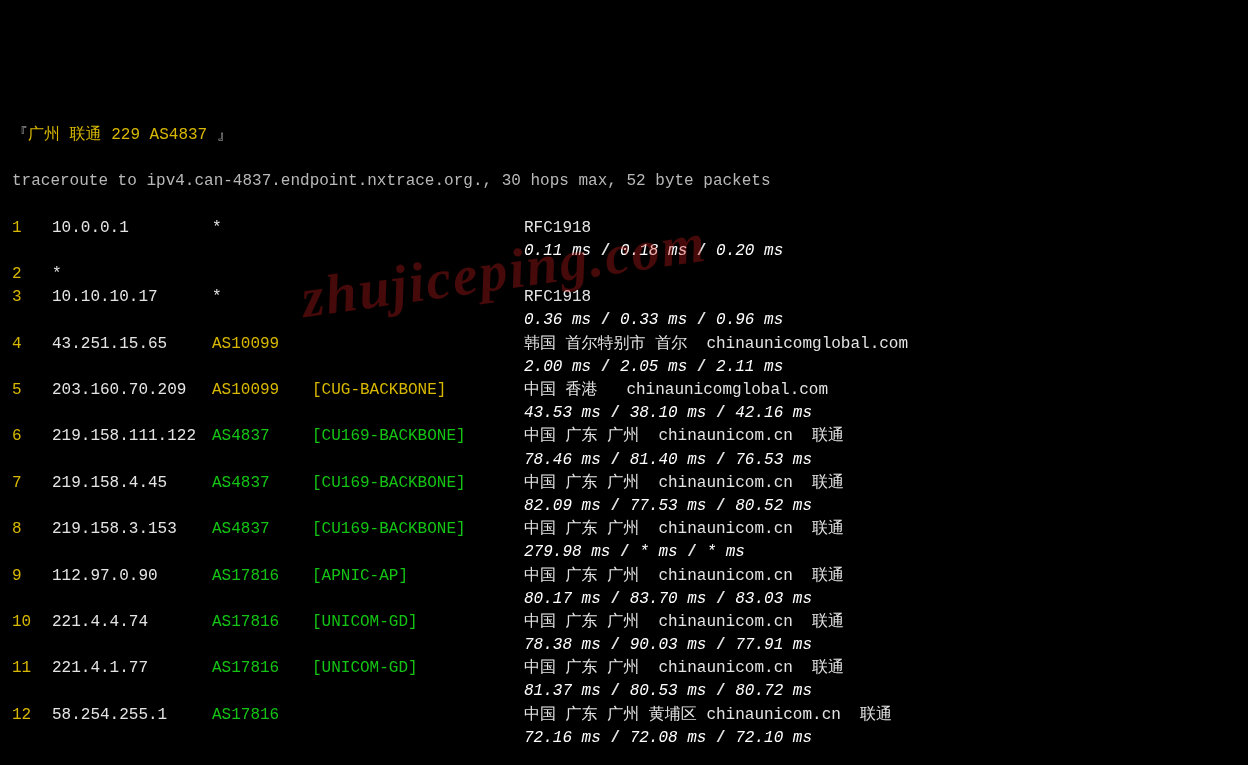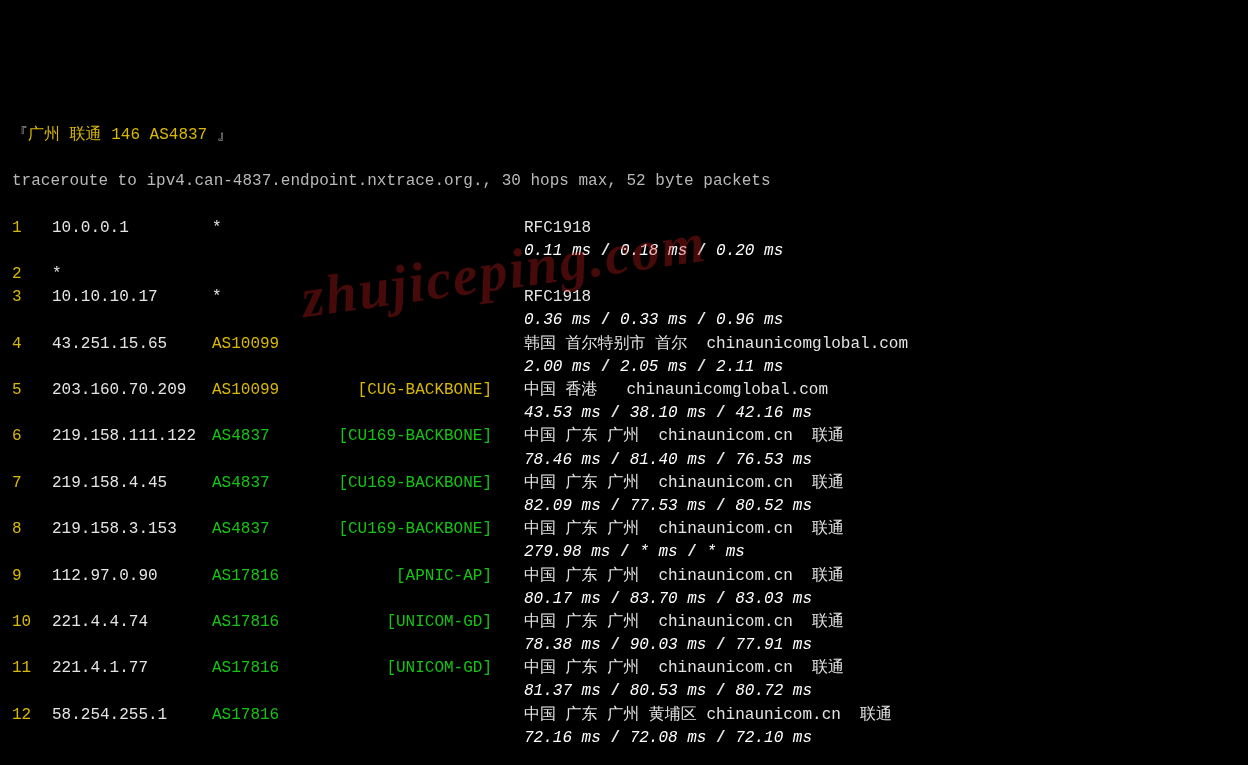--- a/index.html
+++ b/index.html
@@ -16,21 +16,21 @@
   .c-yellow { color: #d8b800; }
   .c-green  { color: #14c414; }
   .c-cyan   { color: #ffffff; font-style: italic; }
   .c-white  { color: #e4e4e4; font-weight: normal; }
   .c-gray   { color: #b8b8b8; }
 
   .row { display: flex; align-items: baseline; }
   .col-hop { width: 40px; flex: 0 0 40px; }
   .col-ip  { width: 160px; flex: 0 0 160px; }
   .col-as  { width: 100px; flex: 0 0 100px; }
-  .col-tag { width: 180px; flex: 0 0 180px; text-align: right; }
+  .col-tag { width: 180px; flex: 0 0 180px; }
   .col-info{ flex: 1 1 auto; margin-left: 32px; }
 
   .times-row .col-info { padding-left: 0; }
   .sep { color: #e4e4e4; font-weight: bold; }
 
   .watermark {
     position: absolute;
     top: 230px;
     left: 300px;
     font-size: 56px;
@@ -43,21 +43,21 @@
     letter-spacing: 2px;
     user-select: none;
   }
 </style>
 </head>
 <body>
 
 
 
 <div>
-<div class="row"><span class="c-gray">『</span><span class="c-yellow">广州 联通 146 AS4837 </span><span class="c-gray">』</span></div>
+<div class="row"><span class="c-gray">『</span><span class="c-yellow">广州 联通 229 AS4837 </span><span class="c-gray">』</span></div>
 <div class="row c-gray">traceroute to ipv4.can-4837.endpoint.nxtrace.org., 30 hops max, 52 byte packets</div>
 <div id="hops"><div class="row"><span class="col-hop c-yellow">1</span><span class="col-ip c-white">10.0.0.1</span><span class="col-as c-white">*</span><span class="col-tag c-white"></span><span class="col-info c-white">RFC1918</span></div><div class="row times-row"><span class="col-hop"></span><span class="col-ip"></span><span class="col-as"></span><span class="col-tag"></span><span class="col-info"><span class="c-cyan">0.11 ms</span><span class="sep"> / </span><span class="c-cyan">0.18 ms</span><span class="sep"> / </span><span class="c-cyan">0.20 ms</span></span></div><div class="row"><span class="col-hop c-yellow">2</span><span class="col-ip c-white">*</span><span class="col-as "></span><span class="col-tag "></span><span class="col-info c-white"></span></div><div class="row"><span class="col-hop c-yellow">3</span><span class="col-ip c-white">10.10.10.17</span><span class="col-as c-white">*</span><span class="col-tag c-white"></span><span class="col-info c-white">RFC1918</span></div><div class="row times-row"><span class="col-hop"></span><span class="col-ip"></span><span class="col-as"></span><span class="col-tag"></span><span class="col-info"><span class="c-cyan">0.36 ms</span><span class="sep"> / </span><span class="c-cyan">0.33 ms</span><span class="sep"> / </span><span class="c-cyan">0.96 ms</span></span></div><div class="row"><span class="col-hop c-yellow">4</span><span class="col-ip c-white">43.251.15.65</span><span class="col-as c-yellow">AS10099</span><span class="col-tag c-yellow"></span><span class="col-info c-white">韩国 首尔特别市 首尔  chinaunicomglobal.com</span></div><div class="row times-row"><span class="col-hop"></span><span class="col-ip"></span><span class="col-as"></span><span class="col-tag"></span><span class="col-info"><span class="c-cyan">2.00 ms</span><span class="sep"> / </span><span class="c-cyan">2.05 ms</span><span class="sep"> / </span><span class="c-cyan">2.11 ms</span></span></div><div class="row"><span class="col-hop c-yellow">5</span><span class="col-ip c-white">203.160.70.209</span><span class="col-as c-yellow">AS10099</span><span class="col-tag c-yellow">[CUG-BACKBONE]</span><span class="col-info c-white">中国 香港   chinaunicomglobal.com</span></div><div class="row times-row"><span class="col-hop"></span><span class="col-ip"></span><span class="col-as"></span><span class="col-tag"></span><span class="col-info"><span class="c-cyan">43.53 ms</span><span class="sep"> / </span><span class="c-cyan">38.10 ms</span><span class="sep"> / </span><span class="c-cyan">42.16 ms</span></span></div><div class="row"><span class="col-hop c-yellow">6</span><span class="col-ip c-white">219.158.111.122</span><span class="col-as c-green">AS4837</span><span class="col-tag c-green">[CU169-BACKBONE]</span><span class="col-info c-white">中国 广东 广州  chinaunicom.cn  联通</span></div><div class="row times-row"><span class="col-hop"></span><span class="col-ip"></span><span class="col-as"></span><span class="col-tag"></span><span class="col-info"><span class="c-cyan">78.46 ms</span><span class="sep"> / </span><span class="c-cyan">81.40 ms</span><span class="sep"> / </span><span class="c-cyan">76.53 ms</span></span></div><div class="row"><span class="col-hop c-yellow">7</span><span class="col-ip c-white">219.158.4.45</span><span class="col-as c-green">AS4837</span><span class="col-tag c-green">[CU169-BACKBONE]</span><span class="col-info c-white">中国 广东 广州  chinaunicom.cn  联通</span></div><div class="row times-row"><span class="col-hop"></span><span class="col-ip"></span><span class="col-as"></span><span class="col-tag"></span><span class="col-info"><span class="c-cyan">82.09 ms</span><span class="sep"> / </span><span class="c-cyan">77.53 ms</span><span class="sep"> / </span><span class="c-cyan">80.52 ms</span></span></div><div class="row"><span class="col-hop c-yellow">8</span><span class="col-ip c-white">219.158.3.153</span><span class="col-as c-green">AS4837</span><span class="col-tag c-green">[CU169-BACKBONE]</span><span class="col-info c-white">中国 广东 广州  chinaunicom.cn  联通</span></div><div class="row times-row"><span class="col-hop"></span><span class="col-ip"></span><span class="col-as"></span><span class="col-tag"></span><span class="col-info"><span class="c-cyan">279.98 ms</span><span class="sep"> / </span><span class="c-cyan">* ms</span><span class="sep"> / </span><span class="c-cyan">* ms</span></span></div><div class="row"><span class="col-hop c-yellow">9</span><span class="col-ip c-white">112.97.0.90</span><span class="col-as c-green">AS17816</span><span class="col-tag c-green">[APNIC-AP]</span><span class="col-info c-white">中国 广东 广州  chinaunicom.cn  联通</span></div><div class="row times-row"><span class="col-hop"></span><span class="col-ip"></span><span class="col-as"></span><span class="col-tag"></span><span class="col-info"><span class="c-cyan">80.17 ms</span><span class="sep"> / </span><span class="c-cyan">83.70 ms</span><span class="sep"> / </span><span class="c-cyan">83.03 ms</span></span></div><div class="row"><span class="col-hop c-yellow">10</span><span class="col-ip c-white">221.4.4.74</span><span class="col-as c-green">AS17816</span><span class="col-tag c-green">[UNICOM-GD]</span><span class="col-info c-white">中国 广东 广州  chinaunicom.cn  联通</span></div><div class="row times-row"><span class="col-hop"></span><span class="col-ip"></span><span class="col-as"></span><span class="col-tag"></span><span class="col-info"><span class="c-cyan">78.38 ms</span><span class="sep"> / </span><span class="c-cyan">90.03 ms</span><span class="sep"> / </span><span class="c-cyan">77.91 ms</span></span></div><div class="row"><span class="col-hop c-yellow">11</span><span class="col-ip c-white">221.4.1.77</span><span class="col-as c-green">AS17816</span><span class="col-tag c-green">[UNICOM-GD]</span><span class="col-info c-white">中国 广东 广州  chinaunicom.cn  联通</span></div><div class="row times-row"><span class="col-hop"></span><span class="col-ip"></span><span class="col-as"></span><span class="col-tag"></span><span class="col-info"><span class="c-cyan">81.37 ms</span><span class="sep"> / </span><span class="c-cyan">80.53 ms</span><span class="sep"> / </span><span class="c-cyan">80.72 ms</span></span></div><div class="row"><span class="col-hop c-yellow">12</span><span class="col-ip c-white">58.254.255.1</span><span class="col-as c-green">AS17816</span><span class="col-tag c-green"></span><span class="col-info c-white">中国 广东 广州 黄埔区 chinaunicom.cn  联通</span></div><div class="row times-row"><span class="col-hop"></span><span class="col-ip"></span><span class="col-as"></span><span class="col-tag"></span><span class="col-info"><span class="c-cyan">72.16 ms</span><span class="sep"> / </span><span class="c-cyan">72.08 ms</span><span class="sep"> / </span><span class="c-cyan">72.10 ms</span></span></div></div>
 </div>
 
 <div class="watermark">zhujiceping.com</div>
 
 
 
 
 </body></html>

